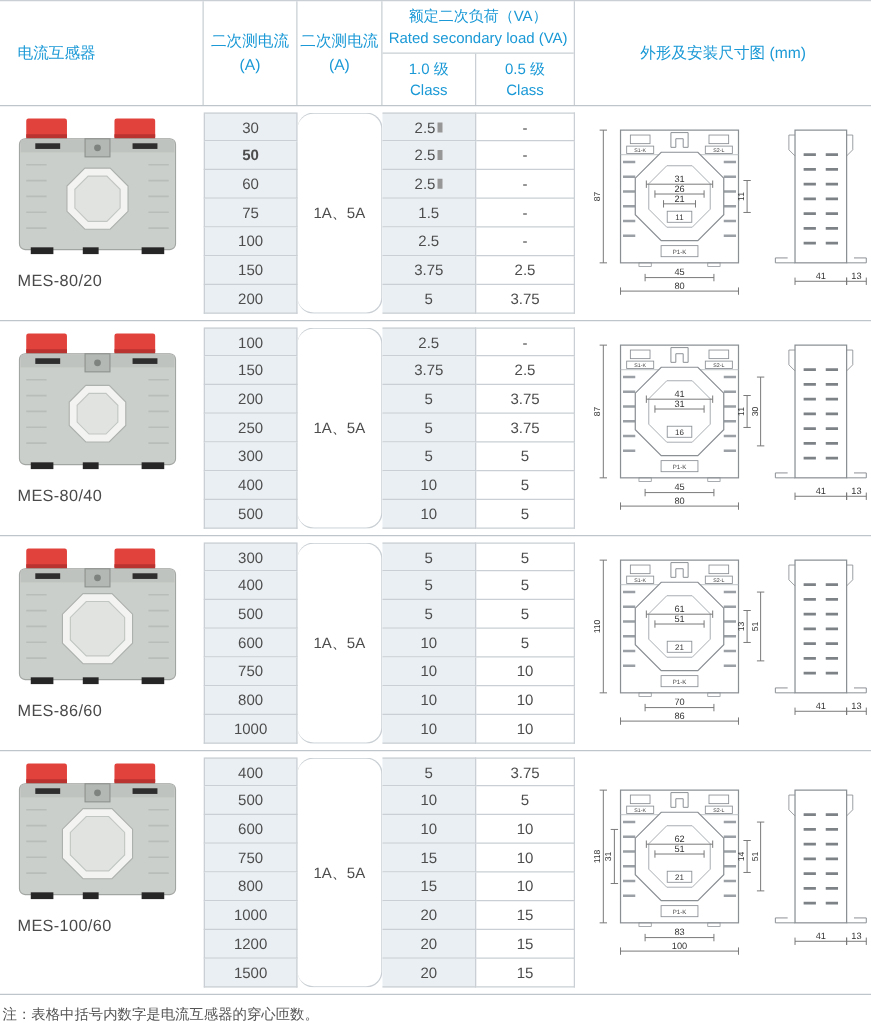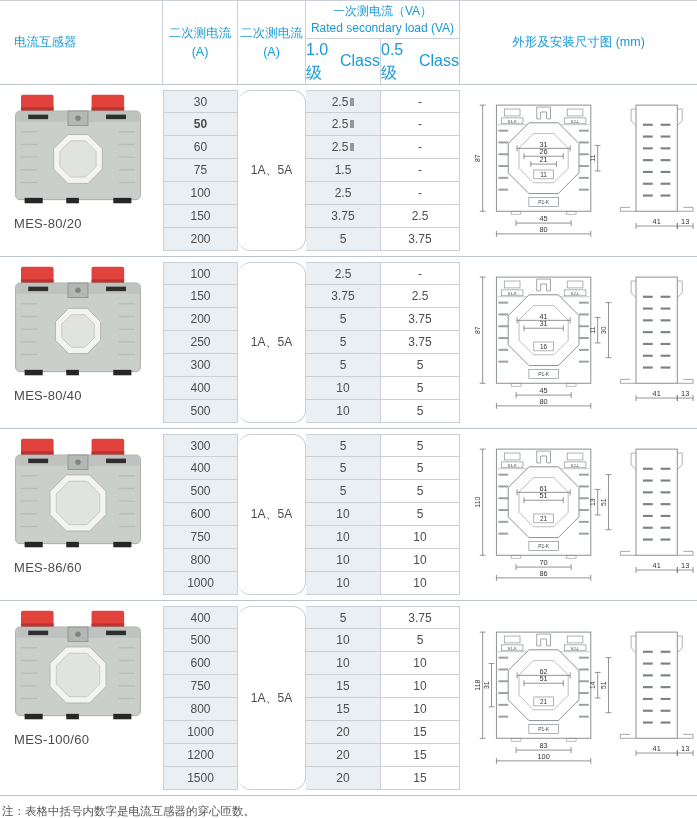--- a/index.html
+++ b/index.html
@@ -28,22 +28,22 @@
   }
   .hcell.product{justify-content:flex-start;padding-left:14px;text-align:left;}
   .hcell.last{border-right:none;}
   .hgroup{display:flex;flex-direction:column;border-right:1px solid var(--line);box-sizing:border-box;}
   .hgroup .gtop{
     flex:1;display:flex;flex-direction:column;align-items:center;justify-content:center;
     color:var(--accent);font-size:12px;line-height:1.4;border-bottom:1px solid var(--line);
   }
   .hgroup .gsub{flex:1;display:flex;}
   .hgroup .gsub > div{
-    display:flex;align-items:center;justify-content:center;
-    color:var(--accent);font-size:16px;line-height:1.4;box-sizing:border-box;
+    display:flex;flex-direction:column;align-items:center;justify-content:center;
+    color:var(--accent);font-size:12px;line-height:1.4;box-sizing:border-box;
   }
   .hgroup .gsub .g10{width:75px;border-right:1px solid var(--line);}
   .hgroup .gsub .g05{flex:1;}
 
   
   .section{
     display:grid;
     grid-template-columns:163px 75px 68px 75px 79px 1fr;
     padding:5px 0;
     border-top:1px solid var(--sep);
@@ -87,21 +87,21 @@
       </span>
     </div>
     <div class="hcell">
       <span>
         <span>二次测电流</span><br>
         <span>(A)</span>
       </span>
     </div>
     <div class="hgroup">
       <div class="gtop">
-        <span>一次测电流（VA）</span>
+        <span>额定二次负荷（VA）</span>
         <span>Rated secondary load (VA)</span>
       </div>
       <div class="gsub">
         <div class="g10">
           <span>1.0 级</span>
           <span>Class</span>
         </div>
         <div class="g05">
           <span>0.5 级</span>
           <span>Class</span>

